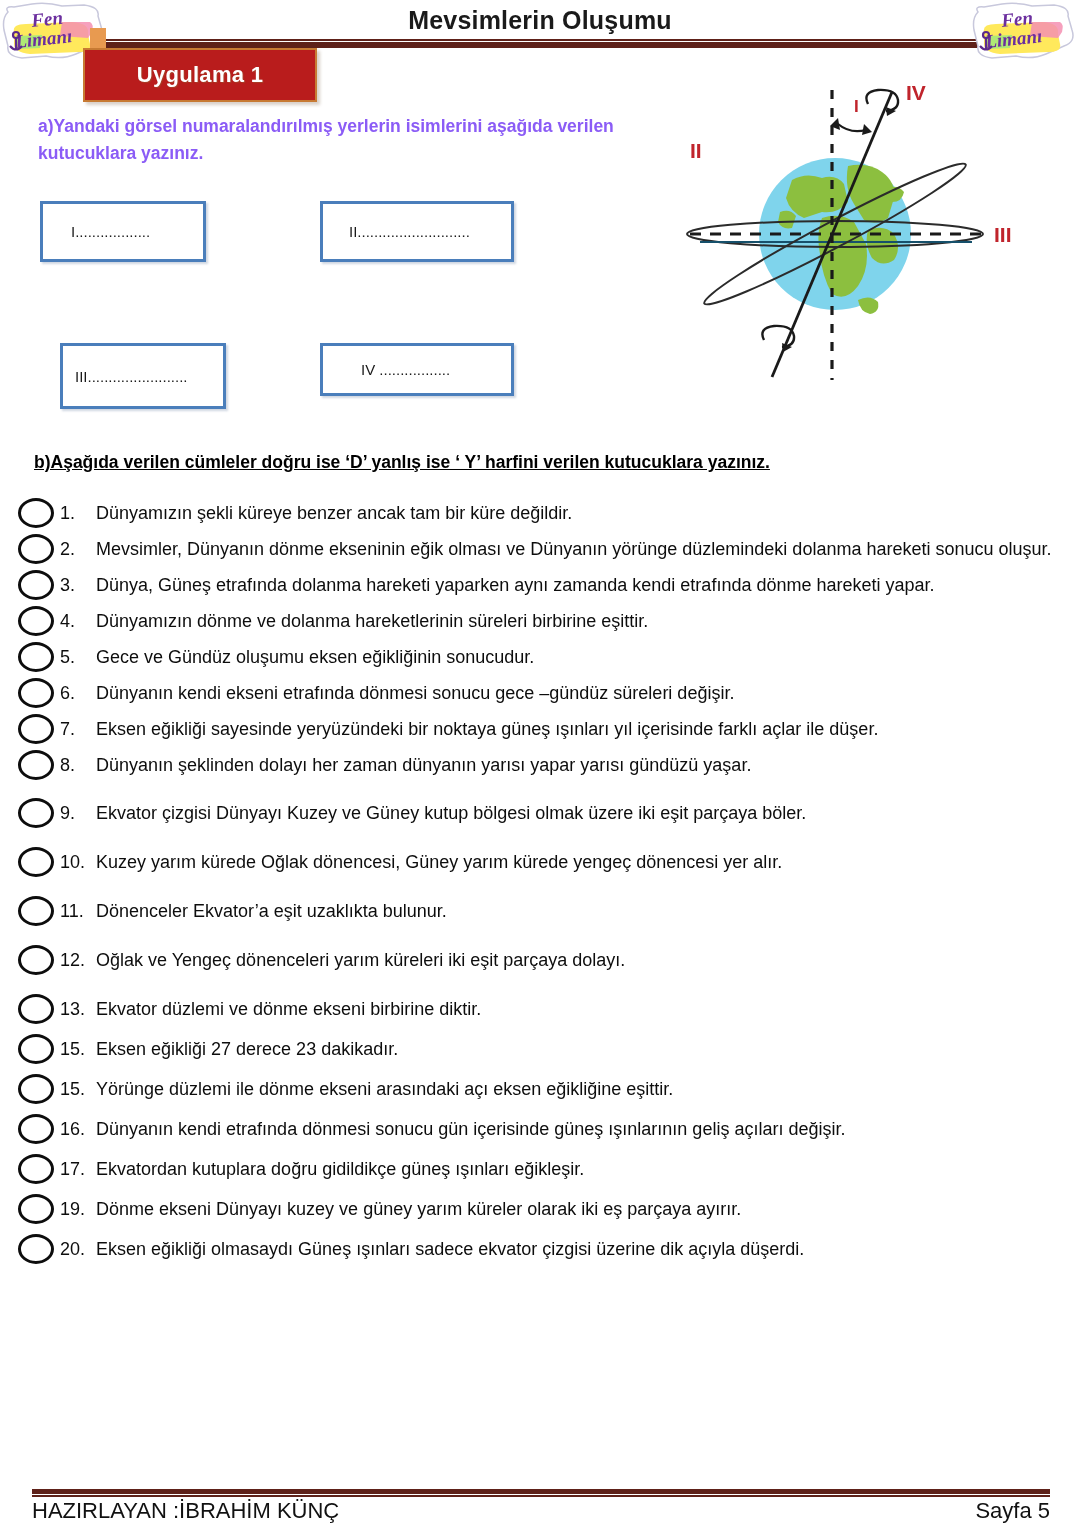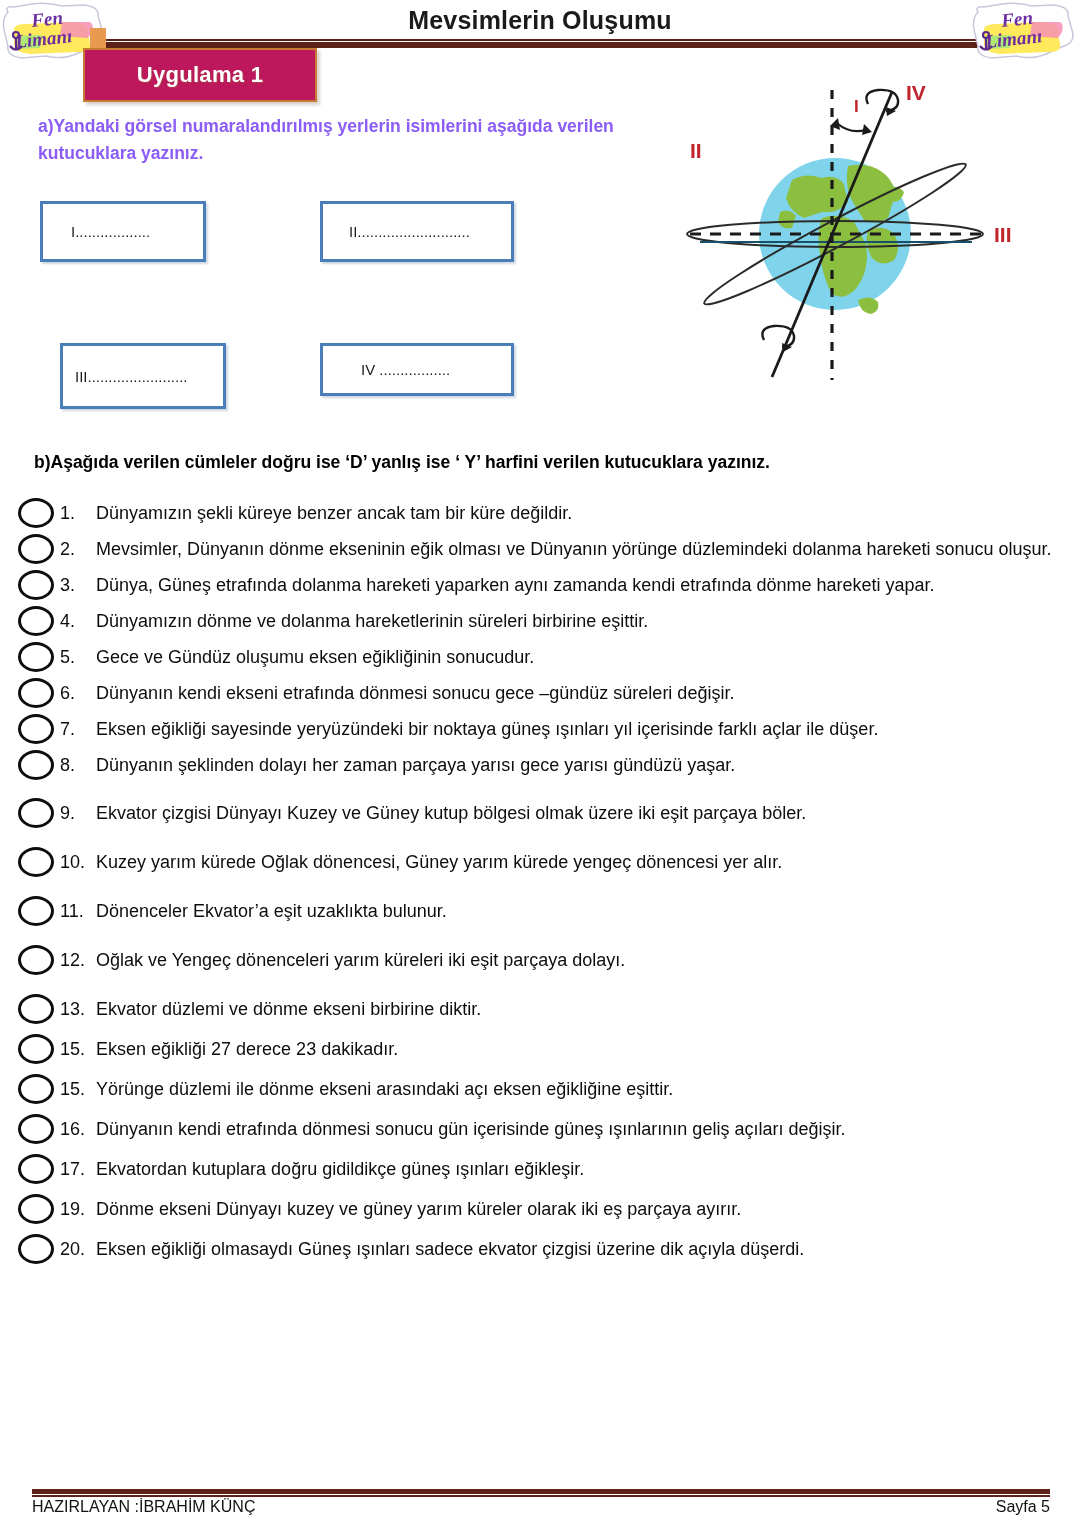--- a/index.html
+++ b/index.html
@@ -66,21 +66,21 @@
   #logo-right { left: 972px; }
   .logo svg { display: block; width: 104px; height: 60px; }
 
   
   #uygulama-badge {
     position: absolute;
     top: 48px;
     left: 83px;
     width: 230px;
     height: 50px;
-    background: #be185d;
+    background: #b91c1c;
     border: 2px solid #C77A33;
     box-shadow: 3px 3px 3px rgba(120,90,60,.28);
     display: flex;
     align-items: center;
     justify-content: center;
   }
   #uygulama-badge .badge-text {
     color: #FFFFFF;
     font-size: 22px;
     font-weight: bold;
@@ -135,20 +135,21 @@
 
   
   #question-b {
     position: absolute;
     top: 452px;
     left: 34px;
     width: 1020px;
     font-size: 17.5px;
     font-weight: bold;
     color: #000;
+    text-decoration: underline;
   }
 
   
   #statements {
     position: absolute;
     top: 496px;
     left: 0;
     width: 1080px;
   }
   .statement {
@@ -210,21 +211,21 @@
   #footer-rule .fr-gap   { height: 1px; background: #ffffff; }
   #footer-rule .fr-thin  { height: 2px; background: #5E2119; }
   #footer {
     position: absolute;
     left: 32px;
     top: 1498px;
     width: 1018px;
     display: flex;
     justify-content: space-between;
     align-items: center;
-    font-size: 16px;
+    font-size: 22px;
     color: #111;
   }
 </style>
 </head>
 <body>
 
 <div id="header">
   <div id="page-title">Mevsimlerin Oluşumu</div>
   <div id="header-rule">
     <div class="hr-thin"></div>
@@ -391,21 +392,21 @@
       </div>
     <div class="stmt-num">7.</div>
     <div class="stmt-text">Eksen eğikliği sayesinde yeryüzündeki bir noktaya güneş ışınları yıl içerisinde farklı açlar ile düşer.</div>
   </div>
 
   <div class="statement tight">
     <div class="stmt-bullet">
         <div class="oval"></div>
       </div>
     <div class="stmt-num">8.</div>
-    <div class="stmt-text">Dünyanın şeklinden dolayı her zaman parçaya yarısı gece yarısı gündüzü yaşar.</div>
+    <div class="stmt-text">Dünyanın şeklinden dolayı her zaman dünyanın yarısı yapar yarısı gündüzü yaşar.</div>
   </div>
 
   <div class="statement loose gap-before">
     <div class="stmt-bullet">
         <div class="oval"></div>
       </div>
     <div class="stmt-num">9.</div>
     <div class="stmt-text">Ekvator çizgisi Dünyayı Kuzey ve Güney kutup bölgesi olmak üzere iki eşit parçaya böler.</div>
   </div>
 

